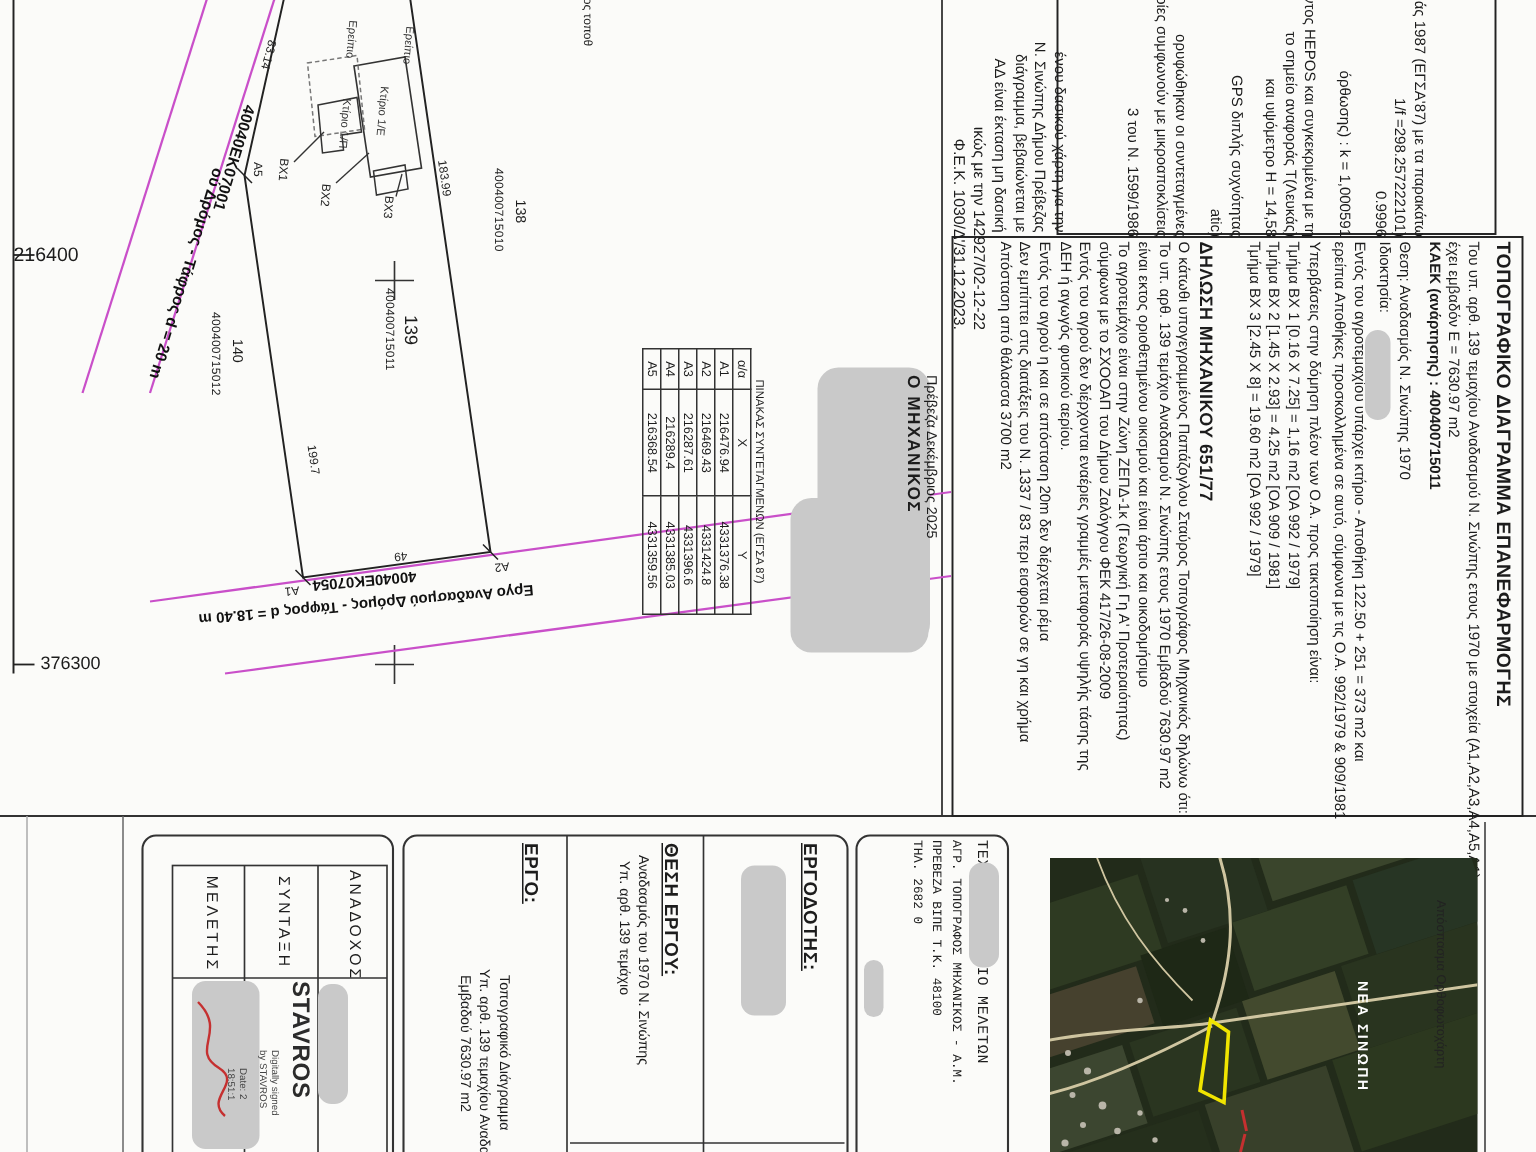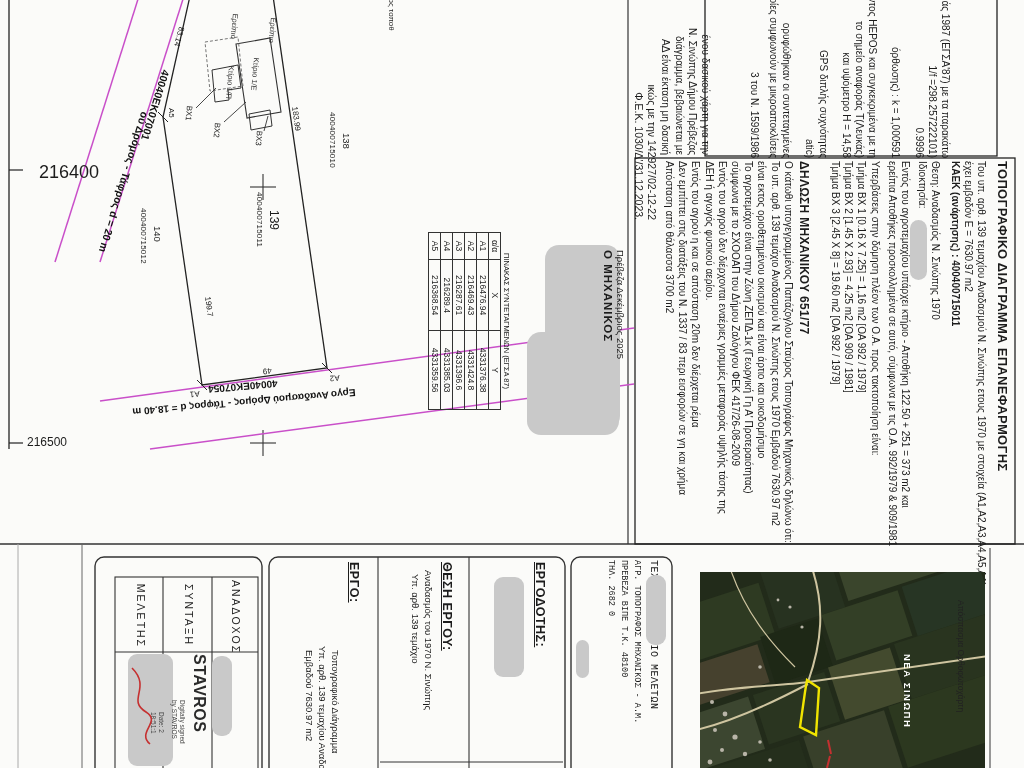--- a/index.html
+++ b/index.html
@@ -82,22 +82,22 @@
       <polygon points="236,44 270,38 281,112 247,118" fill="none" stroke="#333" stroke-width="1.1"></polygon>
       <polygon points="249,114 270,110 272,126 251,130" fill="none" stroke="#333" stroke-width="1"></polygon>
       <polygon points="205,42 238,37 243,86 210,91" fill="none" stroke="#777" stroke-width="1" stroke-dasharray="3,2"></polygon>
       <polygon points="212,70 238,65 241,88 228,90 229,100 215,102" fill="none" stroke="#333" stroke-width="1"></polygon>
       <line x1="196" y1="108" x2="216" y2="88" stroke="#333" stroke-width="0.9"></line>
       <line x1="224" y1="122" x2="246" y2="102" stroke="#333" stroke-width="0.9"></line>
       <line x1="264" y1="131" x2="268" y2="116" stroke="#333" stroke-width="0.9"></line>
     </g>
   </svg>
 
-  <div class="r" style="left:39px;top:162px;width:60px;height:16px;transform:none;font-size:18px;">216400</div>
-  <div class="r" style="left:27px;top:435px;width:60px;height:16px;transform:none;font-size:12px;">216500</div>
+  <div class="r" style="left:9px;top:162px;width:60px;height:16px;transform:none;font-size:13px;">216400</div>
+  <div class="r" style="left:27px;top:435px;width:60px;height:16px;transform:none;font-size:12px;">376300</div>
   <div class="r dl" style="left:396px;top:-6px;width:44px;height:12px;">ρος τοποθ</div>
 
   <div class="t107 roadlbl" style="left:172px;top:72px;">40040EK07001</div>
   <div class="t107 roadlbl" style="left:151px;top:114px;">ού Δρόμος - Τάφρος d = 20 m</div>
   <div class="tud roadlbl" style="left:356px;top:398px;font-size:10px;">Εργο Αναδασμού Δρόμος - Τάφρος d = 18.40 m</div>
   <div class="tud roadlbl" style="left:278px;top:389px;font-size:10px;">40040EK07054</div>
 
   <div class="r" style="left:352px;top:133px;width:40px;height:14px;font-size:9.5px;">138</div>
   <div class="r num" style="left:337px;top:112px;width:76px;height:12px;">400400715010</div>
   <div class="r" style="left:281px;top:210px;width:50px;height:18px;font-size:12px;">139</div>

